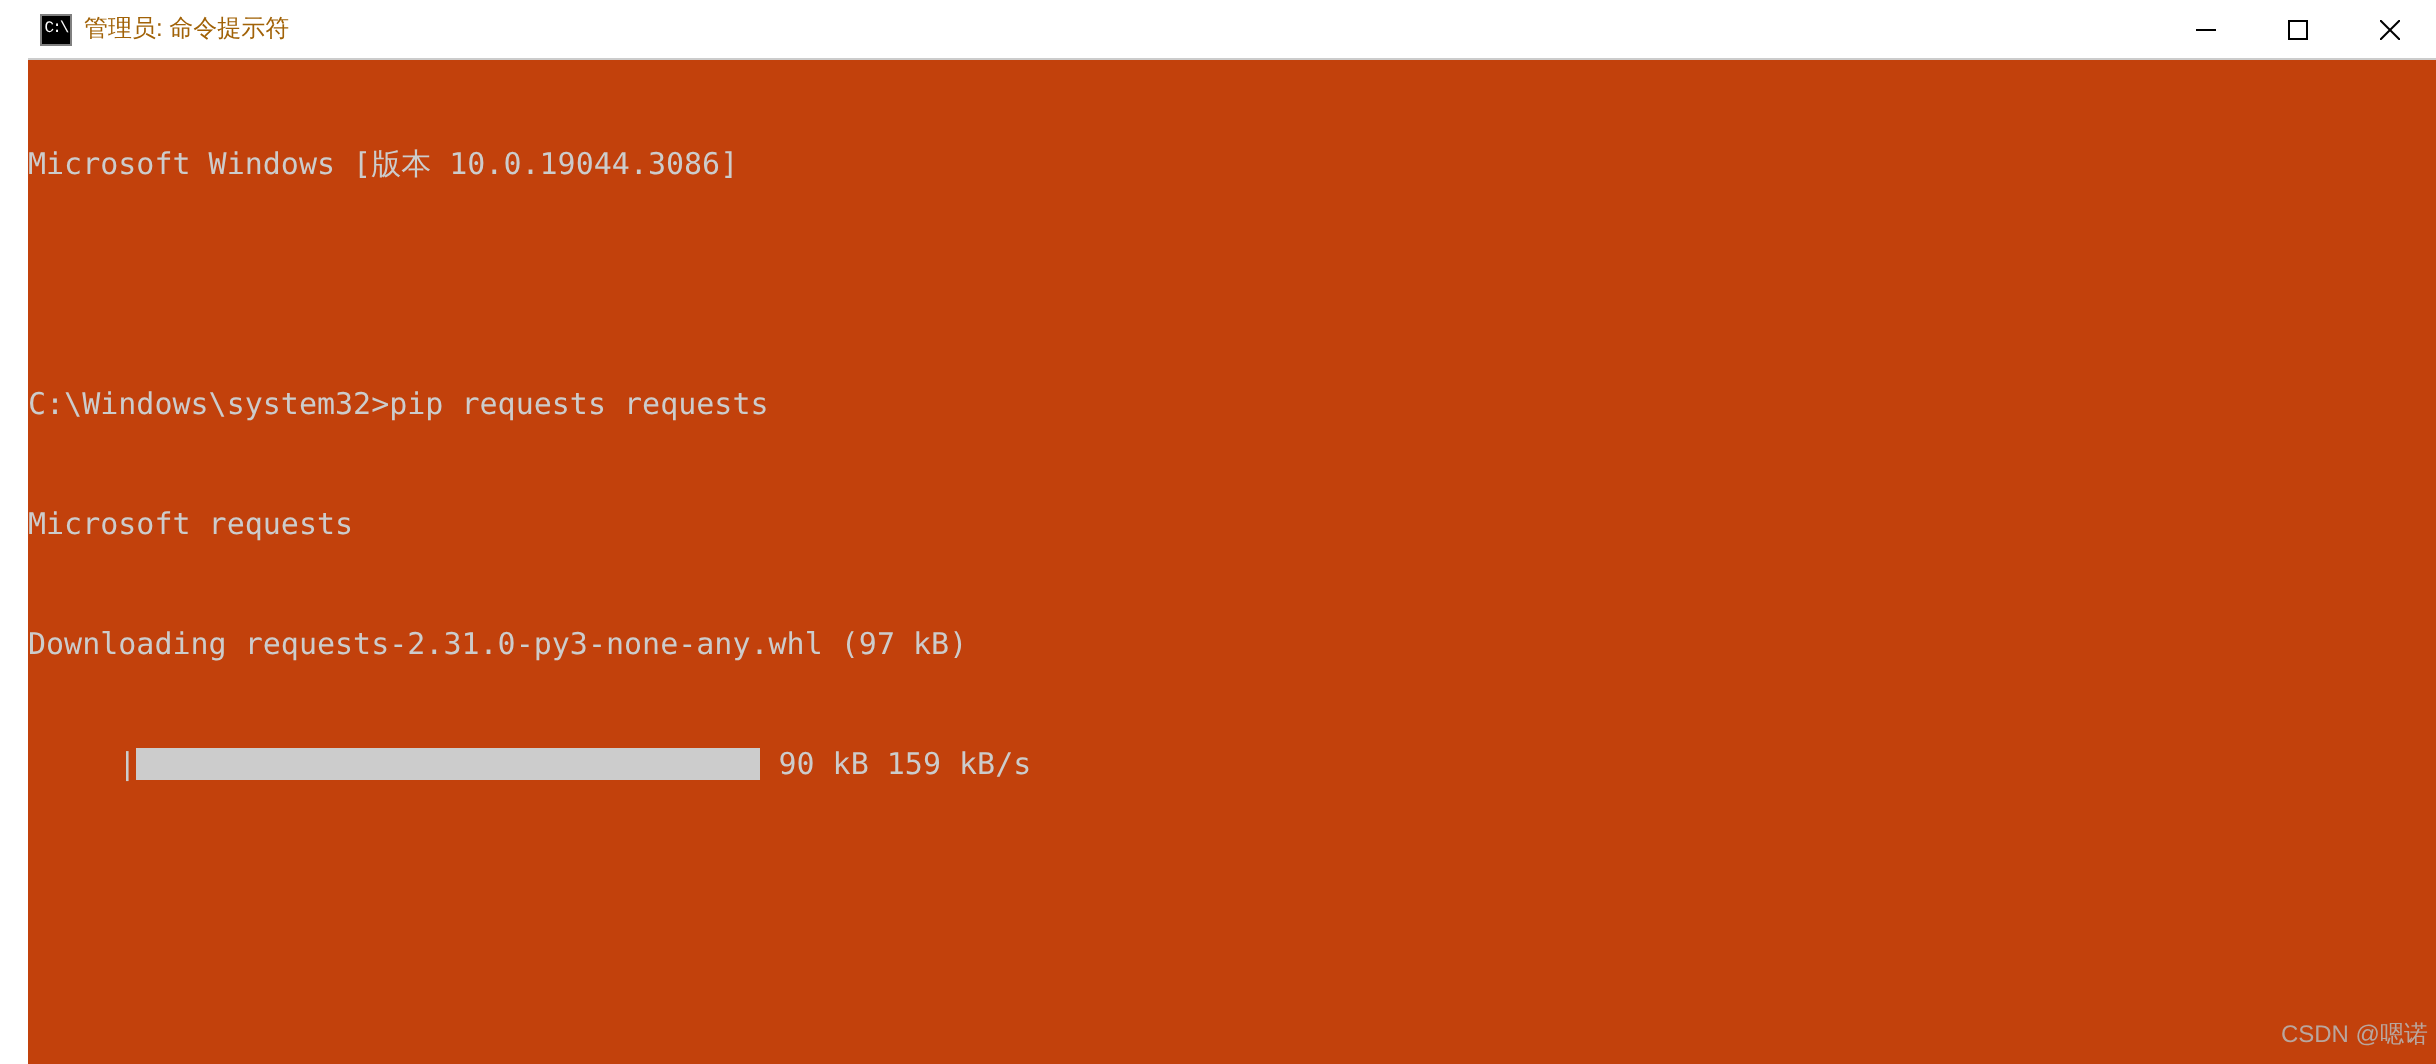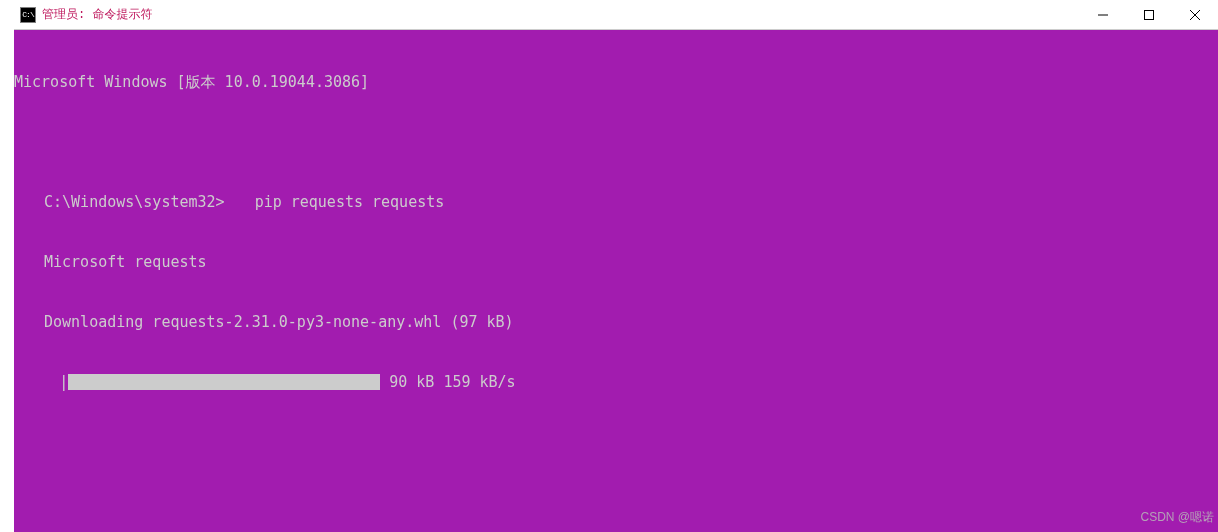--- a/index.html
+++ b/index.html
@@ -40,53 +40,53 @@
       border: 1px solid #808080;
       margin-right: 6px;
       display: flex;
       align-items: center;
       justify-content: center;
       font-size: 8px;
       color: #fff;
       letter-spacing: -1px;
     }
     .title-text {
-      font-family: Liberation Mono, monospace;
+      font-family: Liberation Sans, sans-serif;
       font-size: 12px;
-      color: #be185d;
+      color: #a16207;
       flex: 1;
     }
     .win-controls {
       display: flex;
       height: 100%;
     }
     .win-btn {
       width: 46px;
       height: 100%;
       display: flex;
       align-items: center;
       justify-content: center;
       font-family: "Segoe UI Symbol", sans-serif;
       font-size: 11px;
       color: #000;
     }
     .win-btn svg { stroke: #000; fill: none; stroke-width: 1; }
     .terminal {
       flex: 1;
-      background: #a21caf;
+      background: #c2410c;
       color: #cccccc;
       font-size: 15px;
       line-height: 20px;
       padding: 2px 4px 4px 0;
       overflow: hidden;
       font-family: "NSimSun", "SimSun", Consolas, monospace;
       white-space: pre;
     }
     .line { white-space: nowrap; }
-    .prompt, .cmd, .out { color: #cccccc; margin-left: 30px; }
+    .prompt, .cmd, .out { color: #cccccc; }
     .bar-row { display: flex; align-items: center; height: 20px; }
     .bar-pre { white-space: pre; }
     .progress-bar {
       display: inline-block;
       background: #cccccc;
       height: 16px;
       width: 312px;
       vertical-align: middle;
     }
     .bar-after { white-space: pre; }

